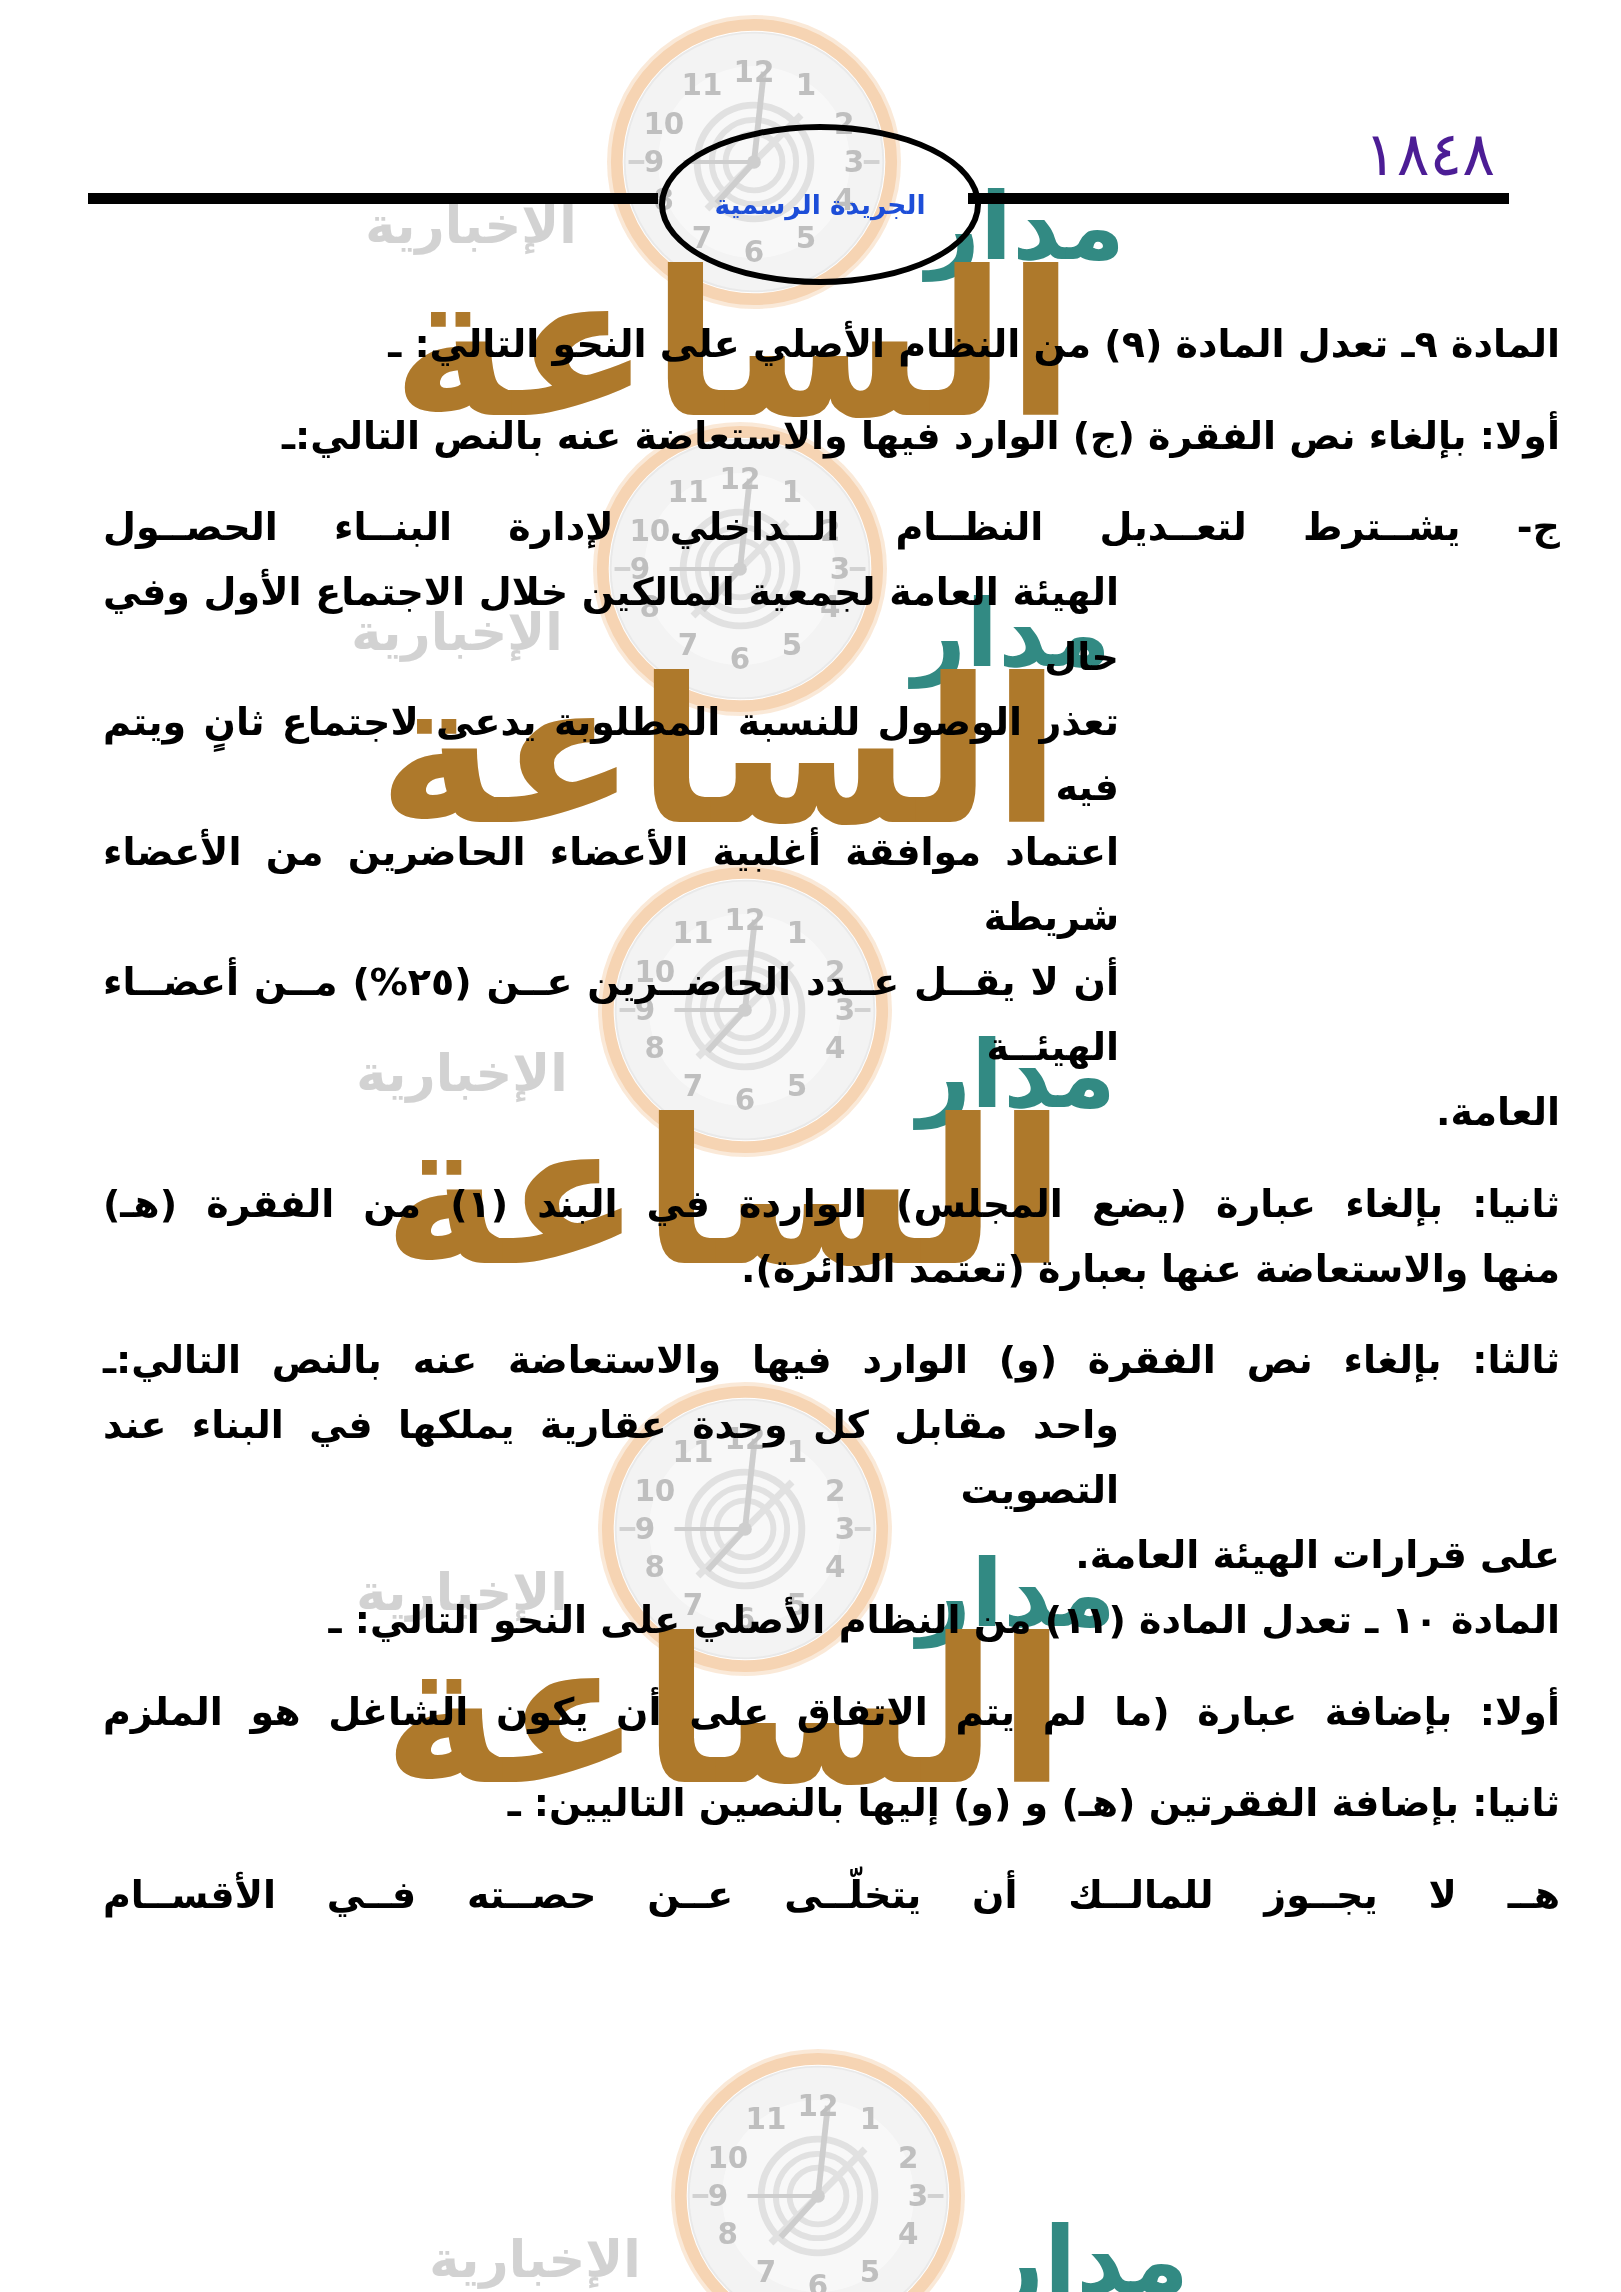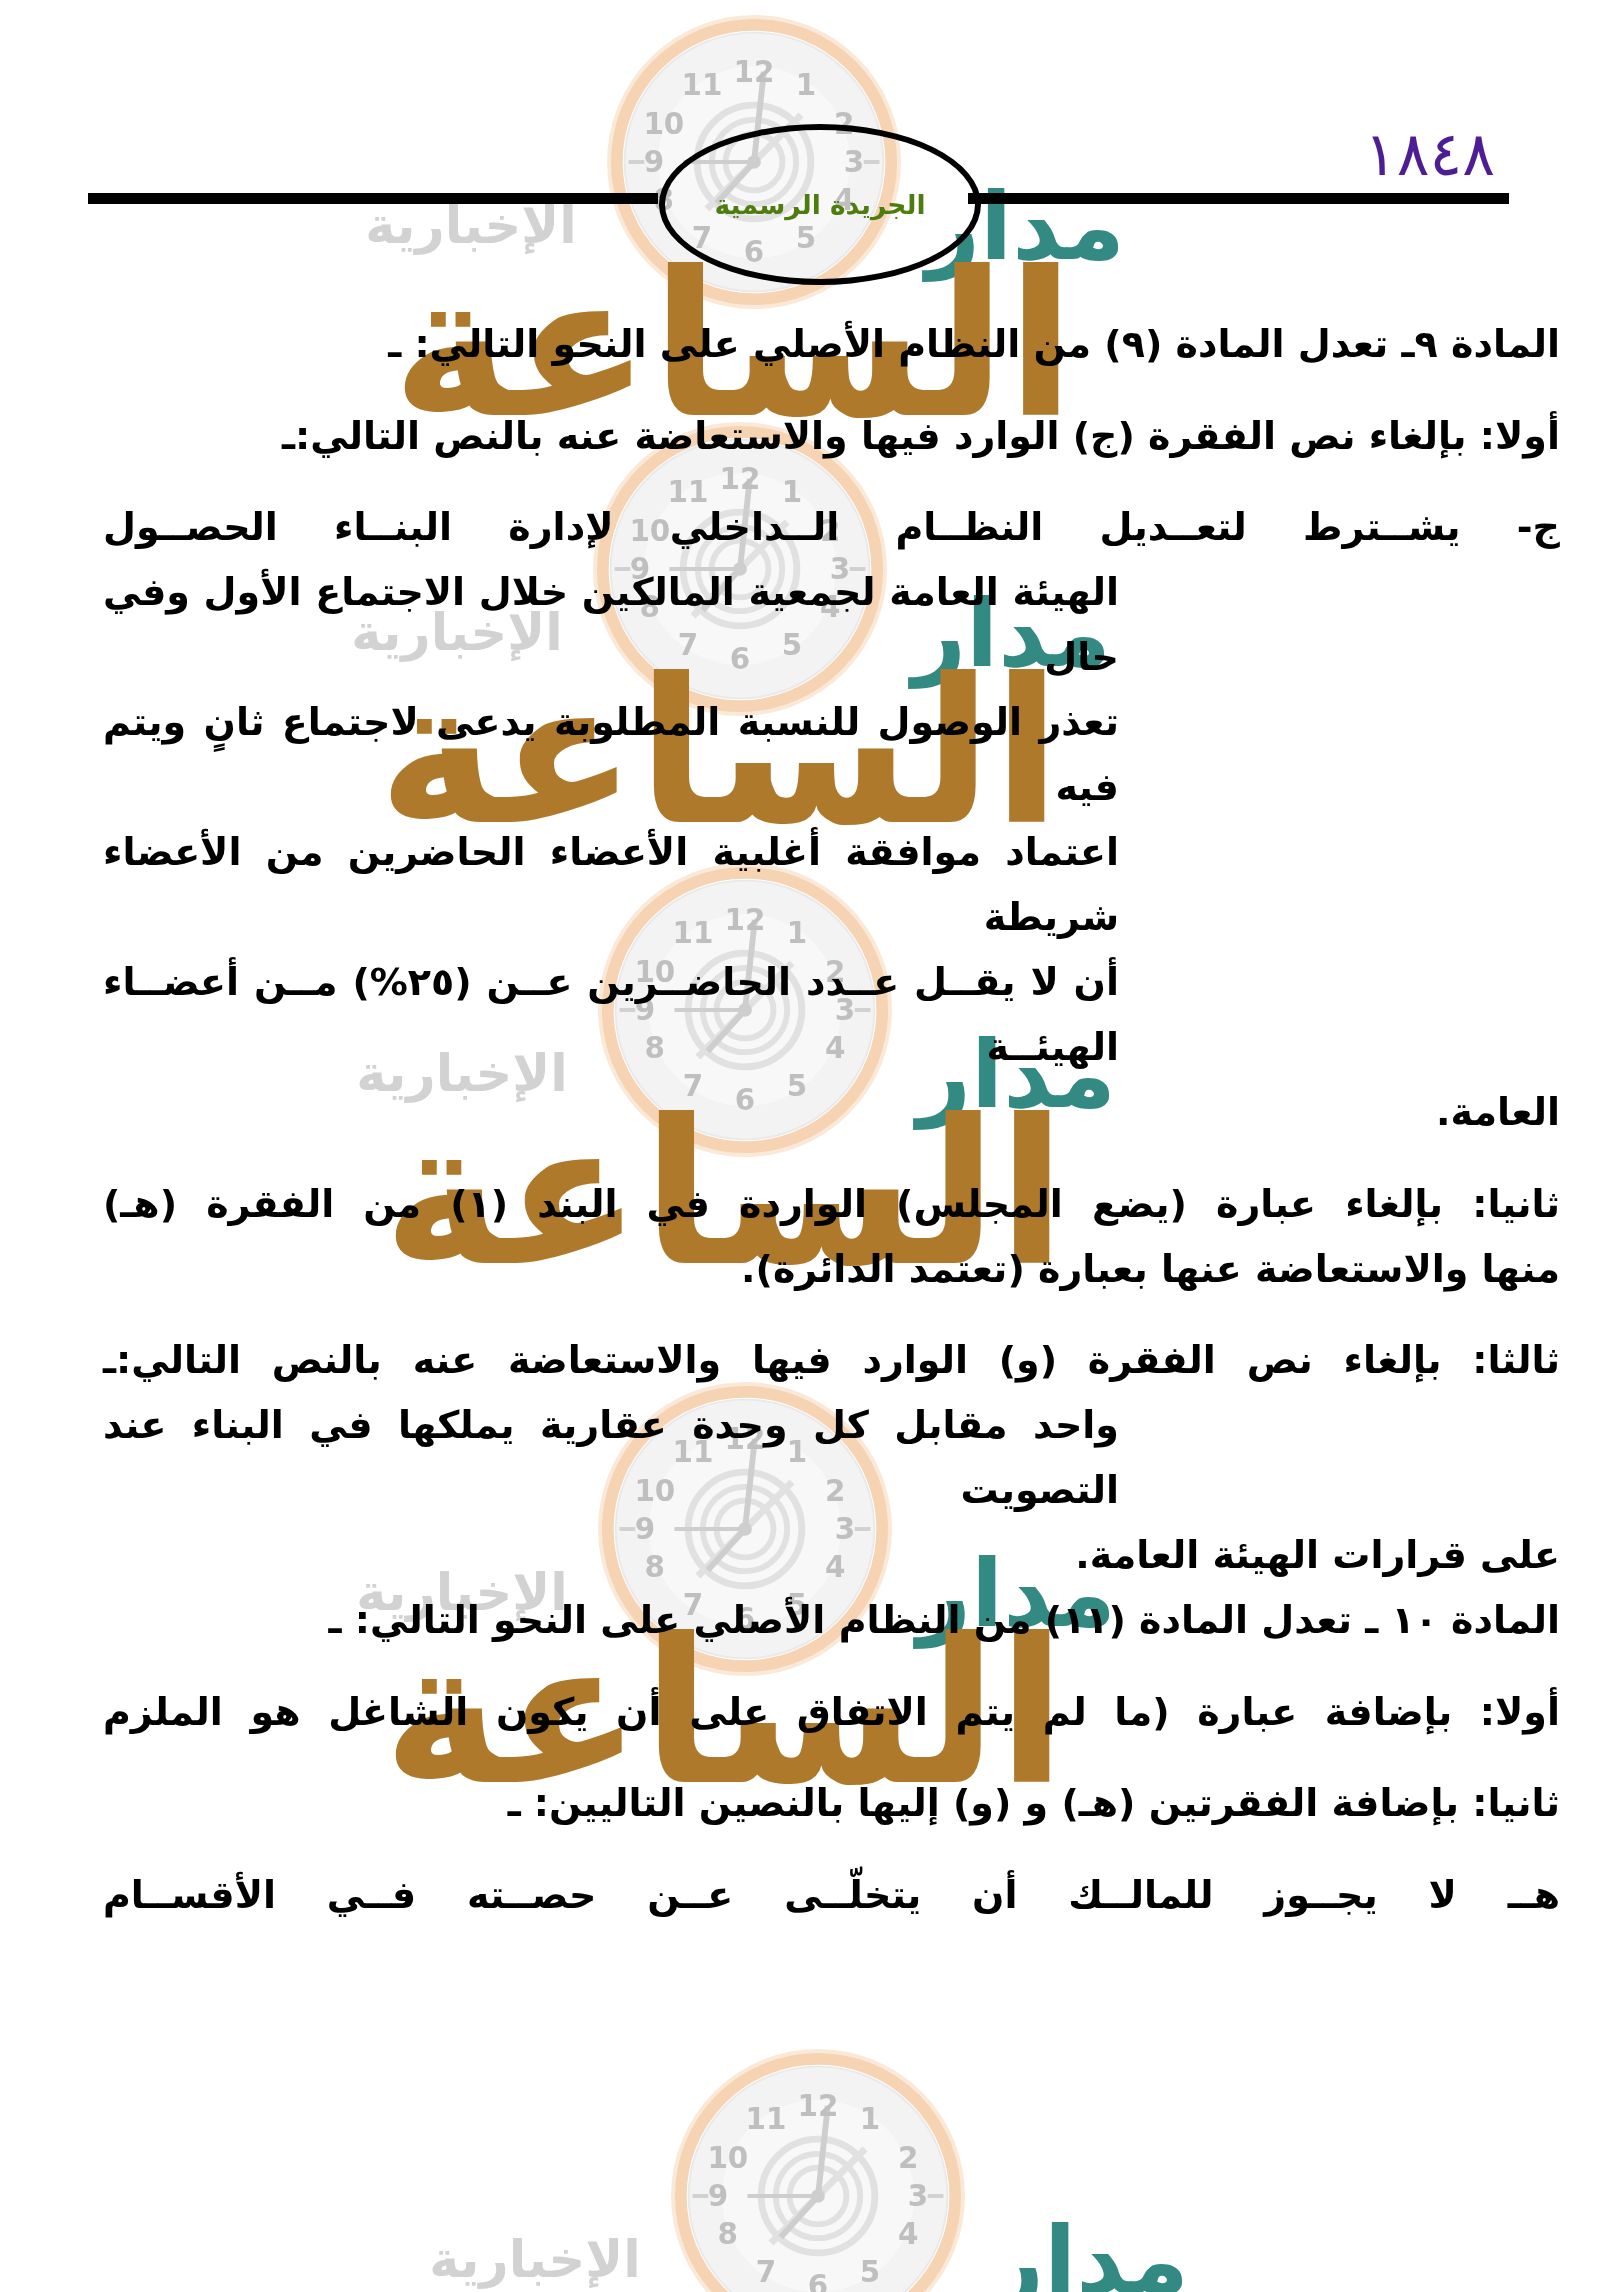--- a/index.html
+++ b/index.html
@@ -15,21 +15,21 @@
   .wm-saa{position:absolute;left:14.7px;top:245px;font-size:201px;font-weight:bold;color:#a16207;line-height:1;}
   
   .pagenum{position:absolute;left:1364px;top:106px;font-size:61px;font-weight:normal;color:#4c1d95;z-index:2;margin-top:12px;}
   .rule{position:absolute;top:193px;height:10.8px;background:#000;z-index:2;}
   .rule-l{left:88px;width:570px;}
   .rule-r{left:968px;width:541px;}
   .oval{
     position:absolute;left:659px;top:124px;width:310px;height:149px;
     border:6.9px solid #000;border-radius:50%;z-index:2;
     display:flex;align-items:center;justify-content:center;
-    font-size:26.5px;font-weight:bold;color:#4d7c0f;background:transparent;
+    font-size:26.5px;font-weight:bold;color:#1d4ed8;background:transparent;
   }
   
   .doc{
     position:absolute;left:103px;top:312px;width:1457px;z-index:1;
     direction:rtl;font-weight:bold;font-size:38px;color:#000;
   }
   .line{line-height:65px;}
   .gap{margin-top:26.5px;}
   .r{text-align:right;}
   .c{text-align:right;}

